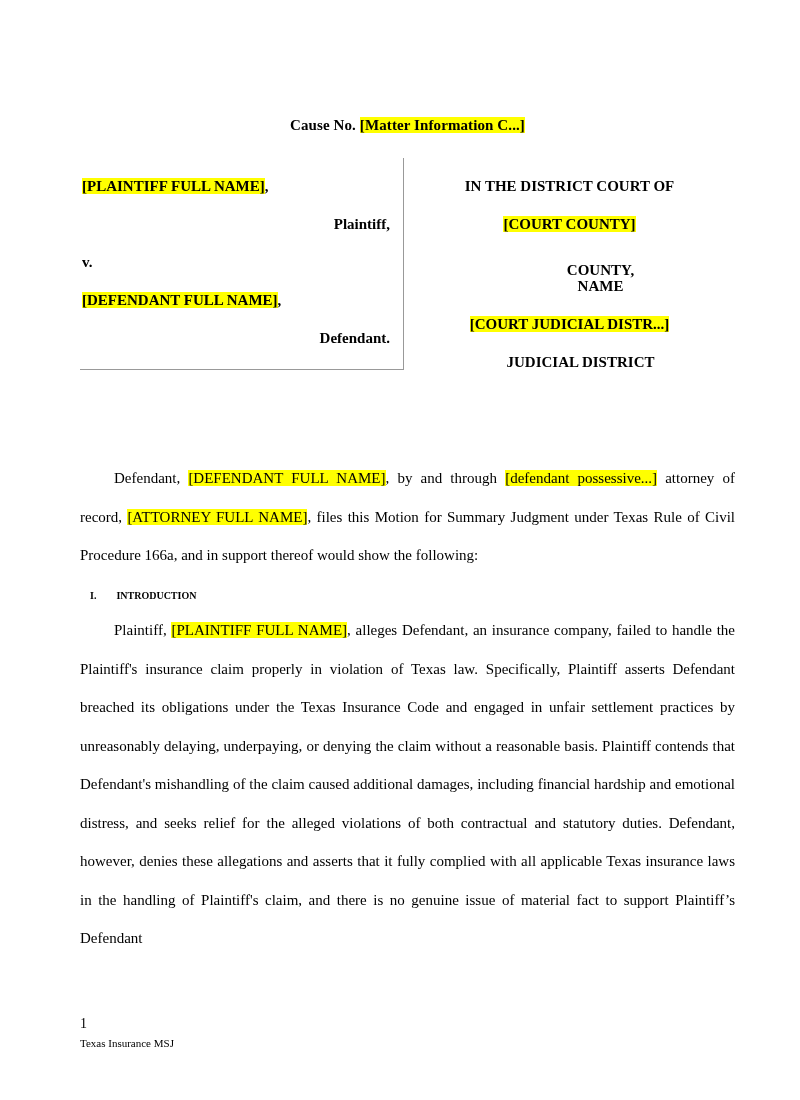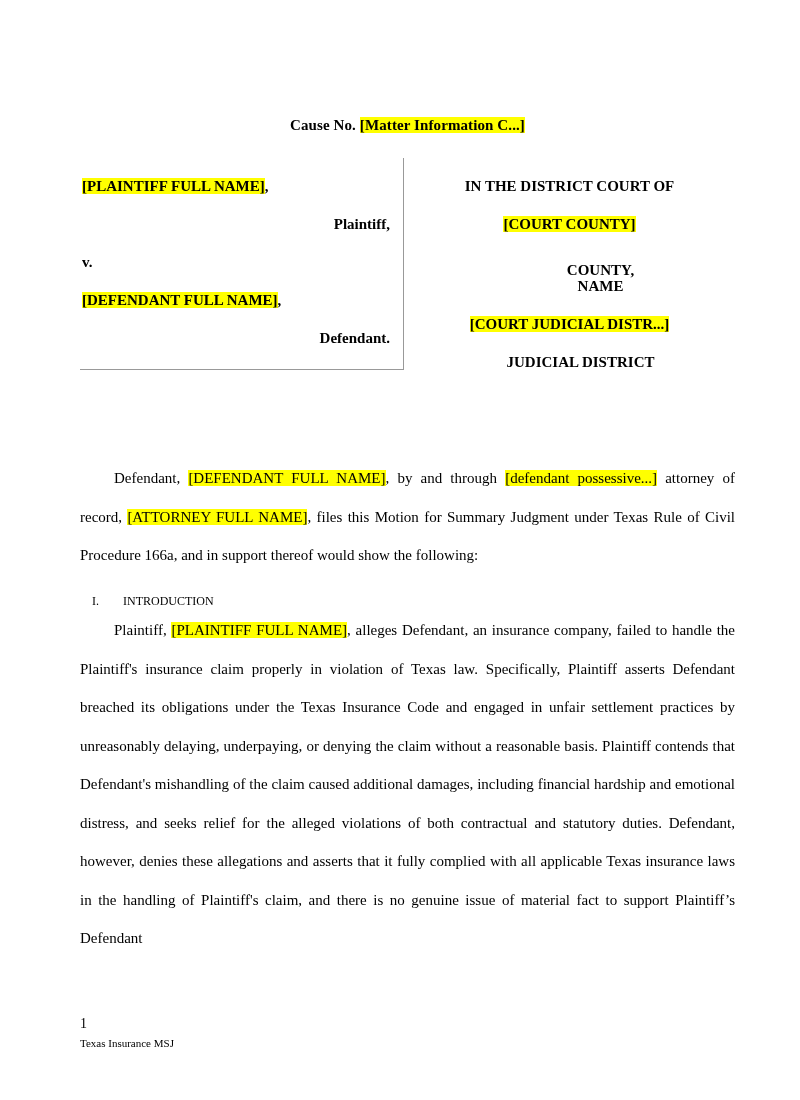--- a/index.html
+++ b/index.html
@@ -124,22 +124,22 @@
 
   .para-intro { top: 459px; }
   .para-one   { top: 611px; }
 
   
   .section-head {
     position: absolute;
     left: 80px;
     top: 579px;
     width: 655px;
-    font-size: 12px;
-    font-weight: normal;
+    font-size: 10px;
+    font-weight: bold;
     white-space: pre;
   }
 
   
   .footer-pagenum {
     position: absolute;
     left: 80px;
     top: 1016px;
     font-size: 14px;
   }

